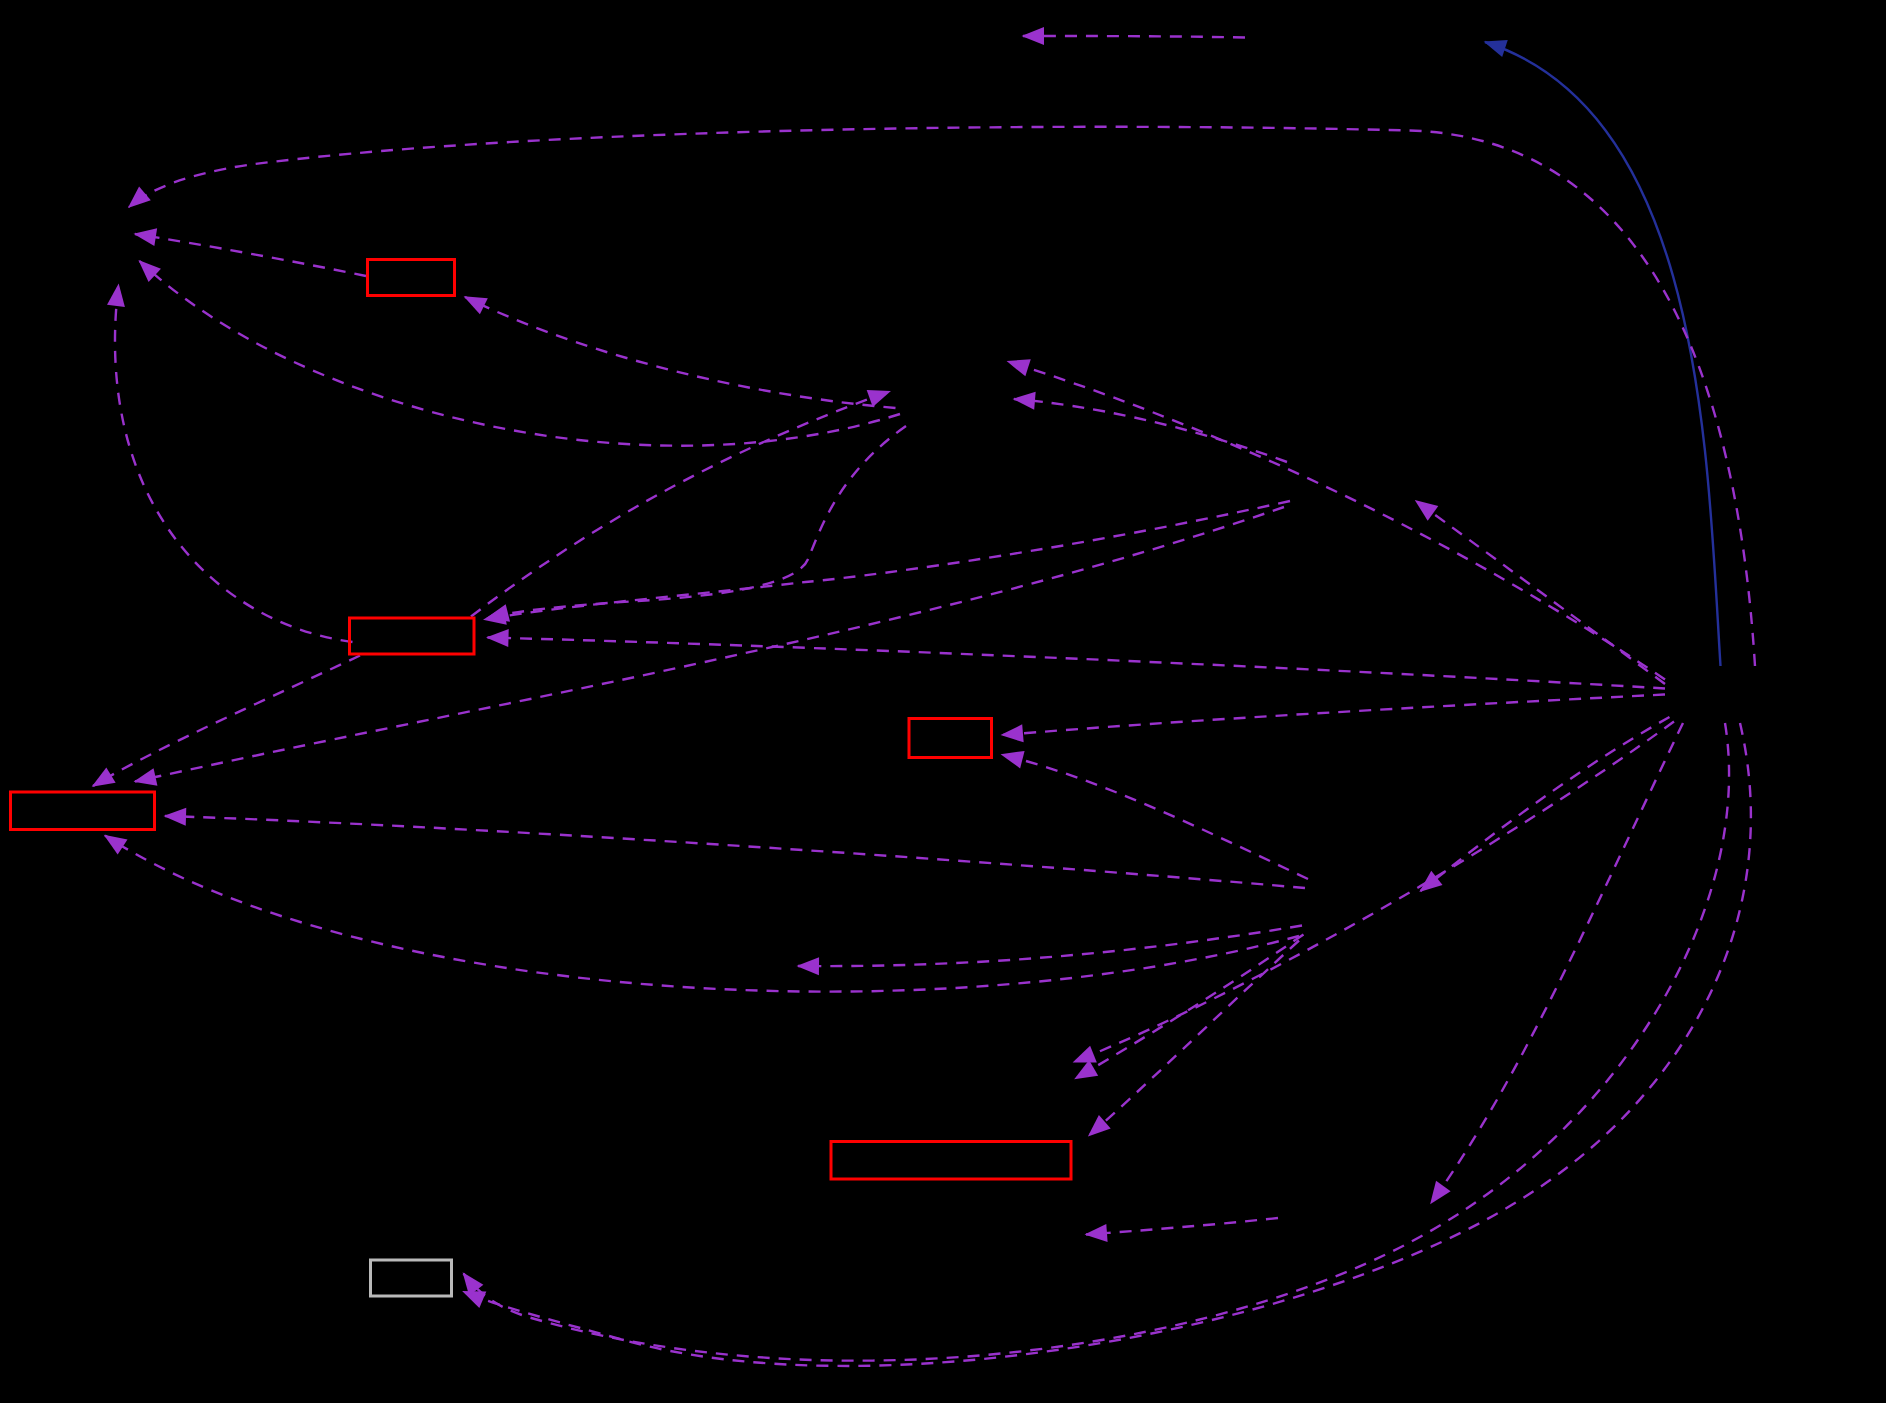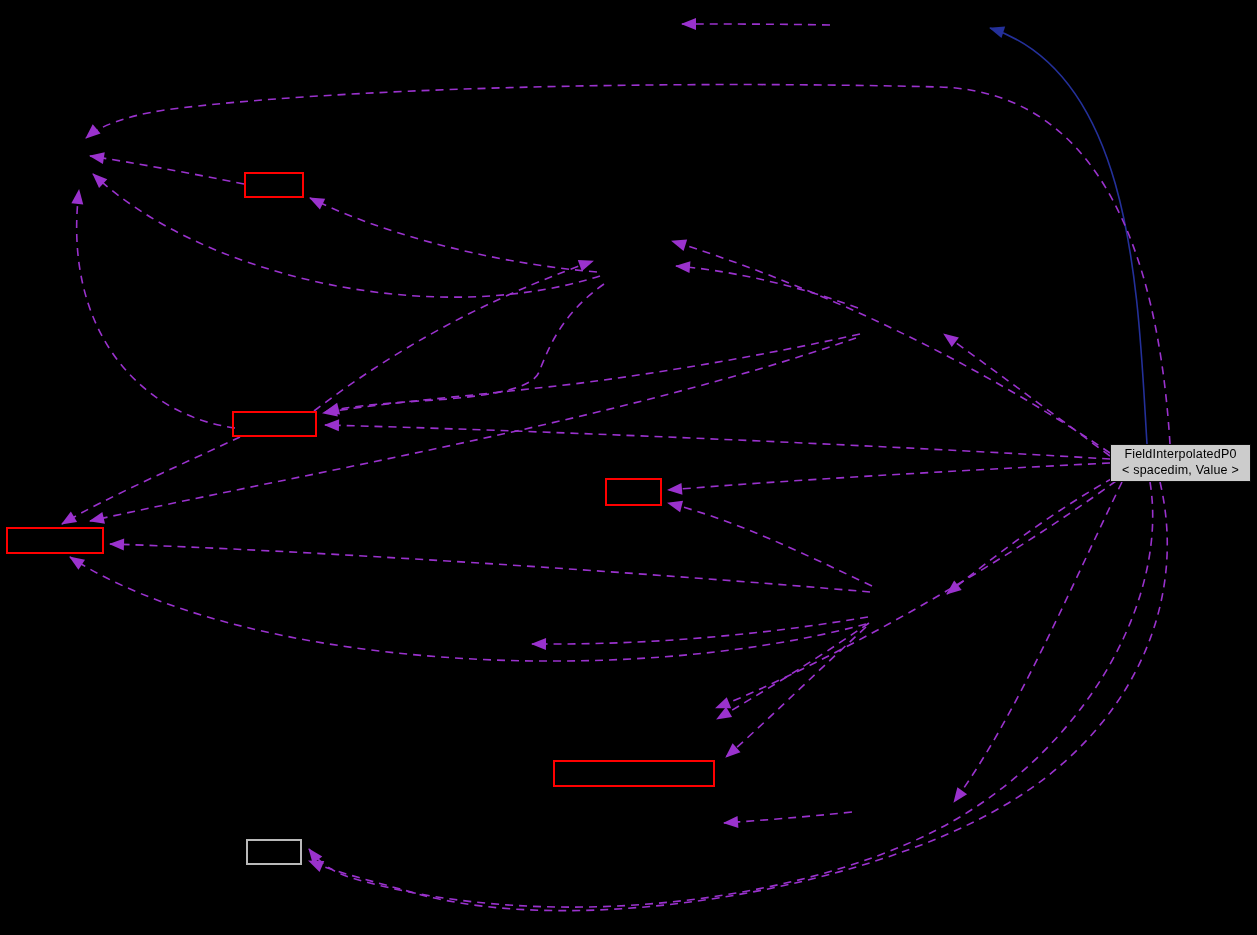--- a/index.html
+++ b/index.html
@@ -61,17 +61,13 @@
 
   <div id="boxes">
       <div class="gbox red" style="left: 244px; top: 172px; width: 60px; height: 26px;"></div>
       <div class="gbox red" style="left: 232px; top: 411px; width: 85px; height: 26px;"></div>
       <div class="gbox red" style="left: 6px; top: 527px; width: 98px; height: 27px;"></div>
       <div class="gbox red" style="left: 605px; top: 478px; width: 57px; height: 28px;"></div>
       <div class="gbox red" style="left: 553px; top: 760px; width: 162px; height: 27px;"></div>
       <div class="gbox gray" style="left: 246px; top: 839px; width: 56px; height: 26px;"></div>
     </div>
 
-  <div id="main-node" style="left: 1110px; top: 444px; width: 141px; height: 38px; background: rgb(204, 204, 204); border: 1px solid rgb(11, 11, 11); color: rgb(0, 0, 0);">
-    <span>FieldInterpolatedP0</span>
-    <span>&lt; spacedim, Value &gt;</span>
-  </div>
 </div>
 
 </body></html>

